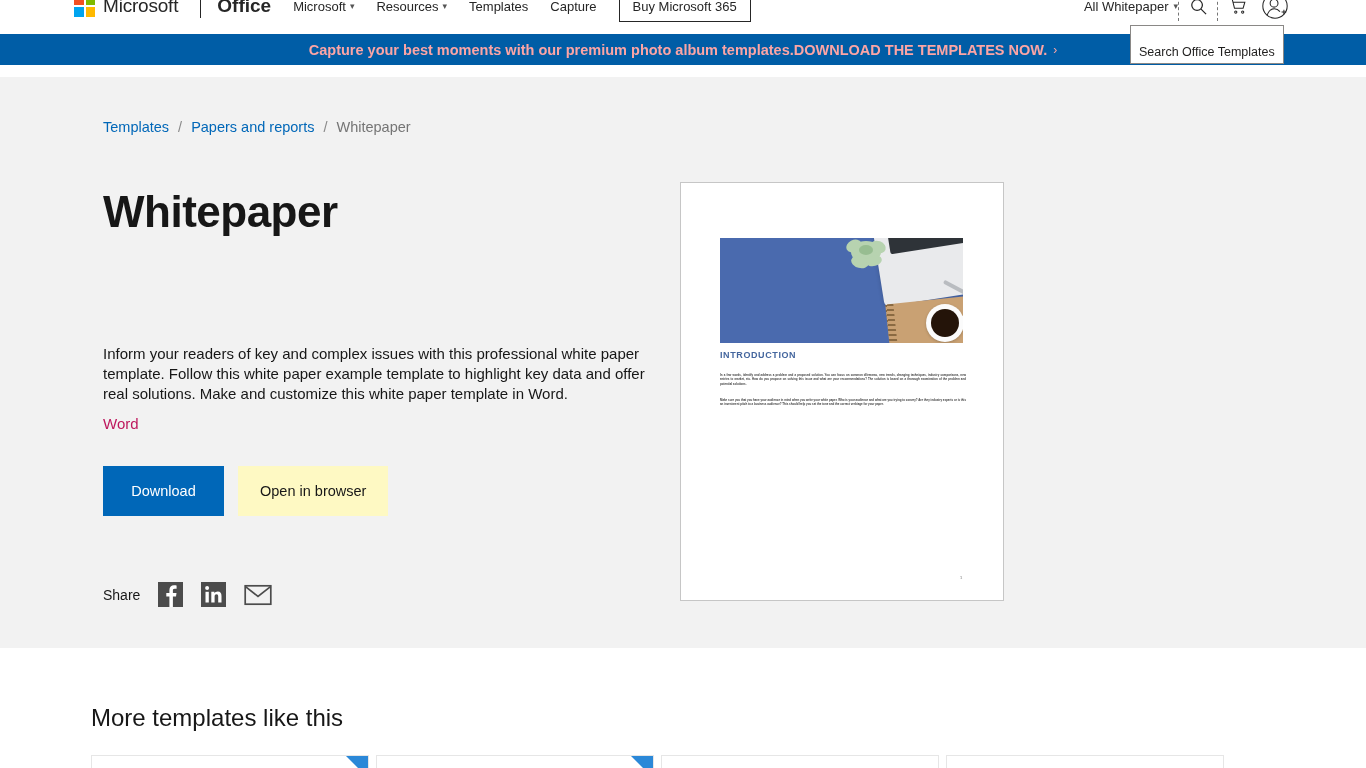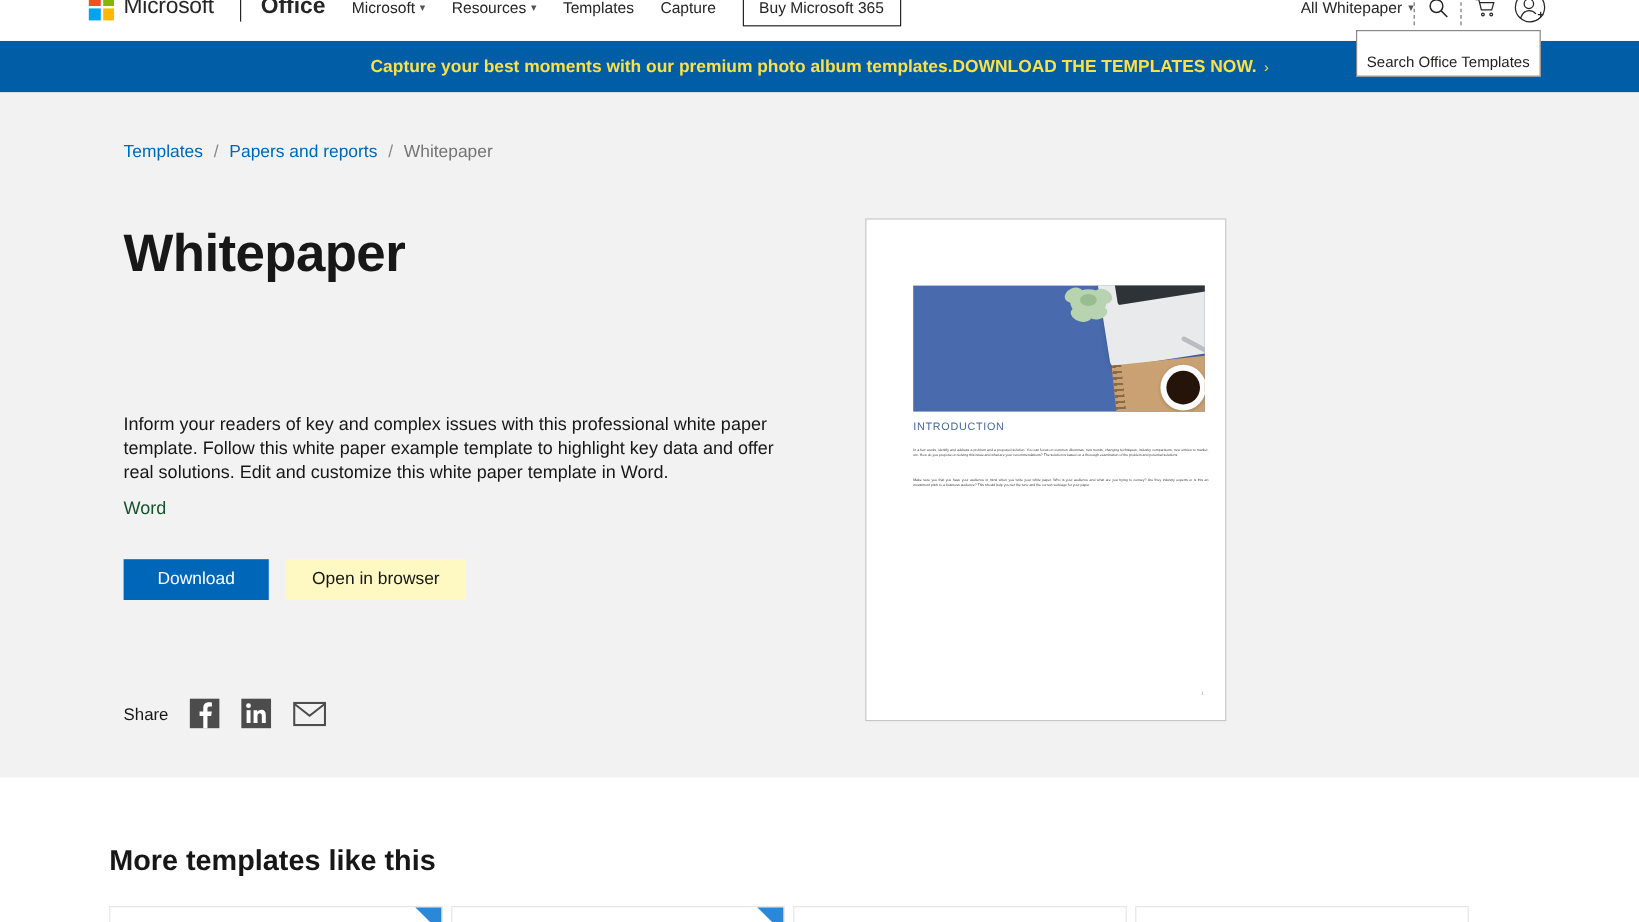--- a/index.html
+++ b/index.html
@@ -51,24 +51,24 @@
   }
   .search-tooltip {
     position: absolute; top: 34px; left: -48px;
     background: #ffffff; border: 1px solid #8a8886;
     padding: 19px 8px 4px 8px; font-size: 12.5px; color: #201f1e;
     white-space: nowrap; z-index: 40;
   }
 
   
   .promo {
-    position: absolute; top: 34px; left: 0; width: 1366px; height: 43px;
+    position: absolute; top: 34px; left: 0; width: 1366px; height: 31px;
     background: #005da6;
     display: flex; align-items: center; justify-content: center;
-    color: #fde047; font-size: 14.5px; font-weight: 600;
+    color: #fca5a5; font-size: 14.5px; font-weight: 600;
   }
   .promo-link { margin-left: 0; display: inline-flex; align-items: center; gap: 6px; cursor: pointer; }
   .promo-chev { font-size: 12px; font-weight: 400; }
 
   
   .hero {
     position: absolute; top: 77px; left: 0; width: 1366px; height: 571px;
     background: #f2f2f2;
   }
   .breadcrumb {
@@ -82,44 +82,45 @@
   .page-title {
     position: absolute; top: 110px; left: 103px;
     font-size: 44px; font-weight: 600; color: #171717; letter-spacing: -.5px;
   }
   .description {
     position: absolute; top: 267px; left: 103px; width: 560px;
     font-size: 15px; line-height: 20px; color: #171717;
   }
   .app-label {
     position: absolute; top: 338px; left: 103px;
-    font-size: 15px; color: #14532d;
+    font-size: 15px; color: #be185d;
   }
   .btn-row { position: absolute; top: 389px; left: 103px; display: flex; gap: 14px; }
   .btn {
-    height: 34px; padding: 14px 22px; border: none; cursor: pointer;
+    height: 50px; padding: 14px 22px; border: none; cursor: pointer;
     font-size: 14.5px; font-family: "Liberation Sans", sans-serif;
     display: flex; align-items: center; justify-content: center;
   }
   .btn-primary { background: #0067b8; color: #ffffff; min-width: 121px; }
   .btn-secondary { background: #fef9c3; color: #171717; min-width: 144px; }
 
   .share-row {
     position: absolute; top: 505px; left: 103px;
     display: flex; align-items: center; gap: 18px;
   }
   .share-label { font-size: 14px; color: #171717; }
   .share-icon { cursor: pointer; display: flex; align-items: center; }
 
   
   .preview-frame {
-    position: absolute; top: 105px; left: 721px;
-    width: 301px; height: 419px;
+    position: absolute; top: 105px; left: 680px;
+    width: 324px; height: 419px;
     background: #ffffff; border: 1px solid #c6c6c6;
     overflow: hidden;
+    font-weight: bold;
   }
   .doc-photo {
     position: absolute; top: 55px; left: 39px; width: 243px; height: 105px;
     background: #4a6aae;
     overflow: hidden;
   }
   .doc-heading {
     position: absolute; top: 167px; left: 39px;
     font-size: 9px; letter-spacing: .6px; color: #44669e;
   }
@@ -171,21 +172,21 @@
     border: 2.5px solid #fbfbfb; border-left: none; border-radius: 0 8px 8px 0;
   }
 
   
   .more-section {
     position: absolute; top: 648px; left: 0; width: 1366px; height: 120px;
     background: #ffffff;
   }
   .more-title {
     position: absolute; top: 56px; left: 91px;
-    font-size: 24px; font-weight: 700; color: #171717;
+    font-size: 24px; font-weight: 400; color: #171717;
   }
   .card-row {
     position: absolute; top: 107px; left: 91px;
     display: flex; gap: 7px;
   }
   .card {
     width: 278px; height: 40px;
     background: #ffffff; border: 1px solid #e6e6e6;
     position: relative; overflow: hidden; cursor: pointer;
   }
@@ -274,21 +275,21 @@
   <div class="breadcrumb">
     <span class="bc-link">Templates</span>
     <span class="bc-sep">/</span>
     <span class="bc-link">Papers and reports</span>
     <span class="bc-sep">/</span>
     <span class="bc-current">Whitepaper</span>
   </div>
 
   <h1 class="page-title">Whitepaper</h1>
 
-  <p class="description">Inform your readers of key and complex issues with this professional white paper template. Follow this white paper example template to highlight key data and offer real solutions. Edit and customize this white paper template in Word.</p>
+  <p class="description">Inform your readers of key and complex issues with this professional white paper template. Follow this white paper example template to highlight key data and offer real solutions. Make and customize this white paper template in Word.</p>
 
   <div class="app-label">Word</div>
 
   <div class="btn-row">
     <button class="btn btn-primary">Download</button>
     <button class="btn btn-secondary">Open in browser</button>
   </div>
 
   <div class="share-row">
     <span class="share-label">Share</span>

